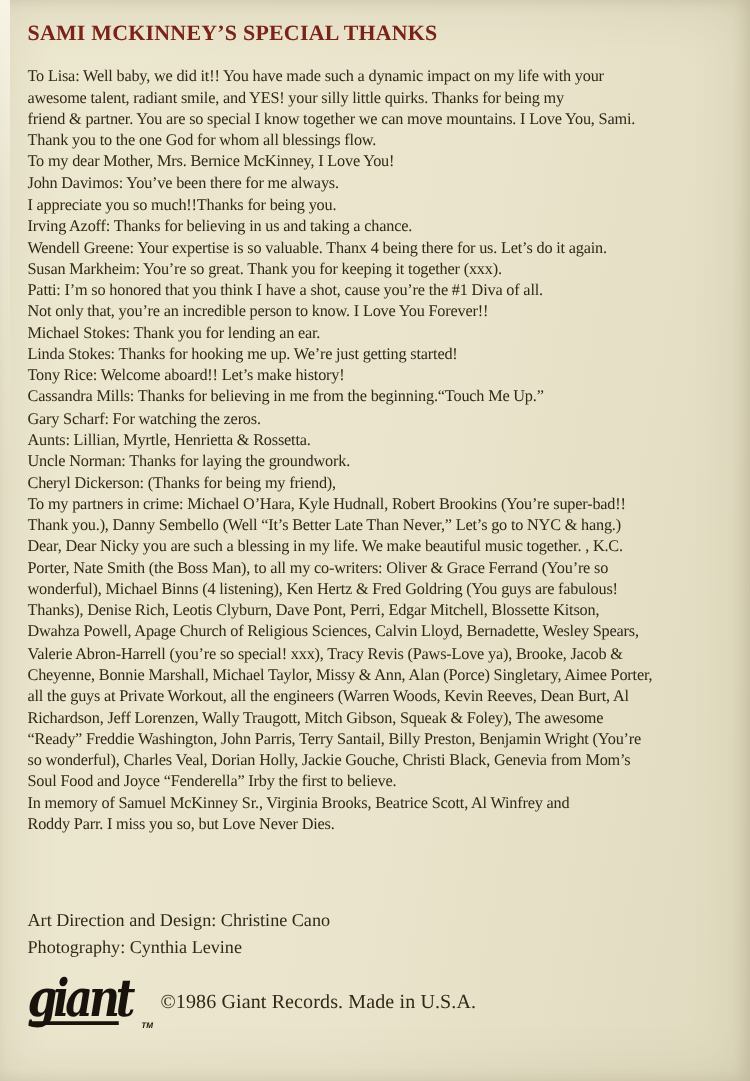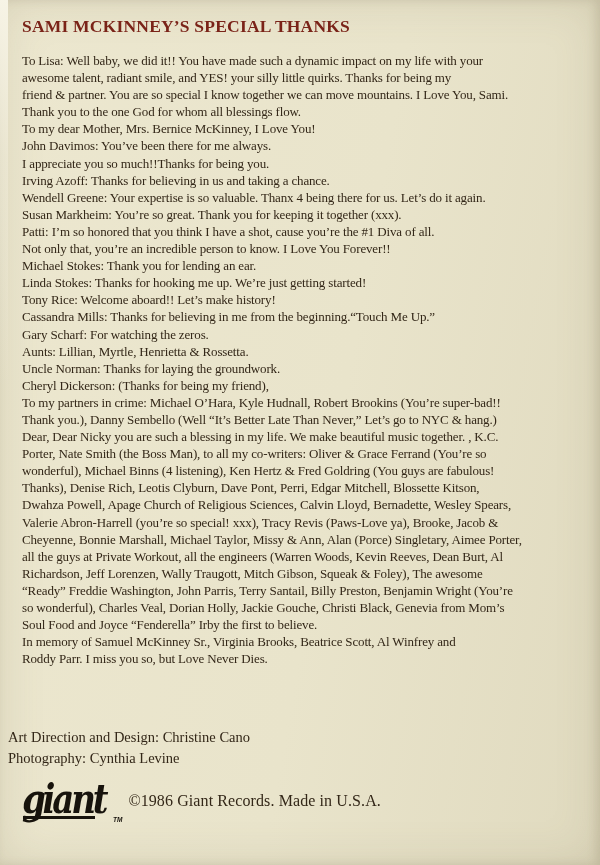--- a/index.html
+++ b/index.html
@@ -42,21 +42,21 @@
     width: 570px;
     color: #332718;
     font-size: 13px;
     line-height: 17.1px;
     letter-spacing: -0.15px;
     white-space: pre-line;
     overflow: hidden;
   }
   .credits {
     position: absolute;
-    left: 8px;
+    left: 22px;
     top: 727px;
     width: 560px;
     color: #332718;
     font-size: 14.5px;
     line-height: 20.5px;
     white-space: pre-line;
   }
   .footer {
     position: absolute;
     left: 22px;

